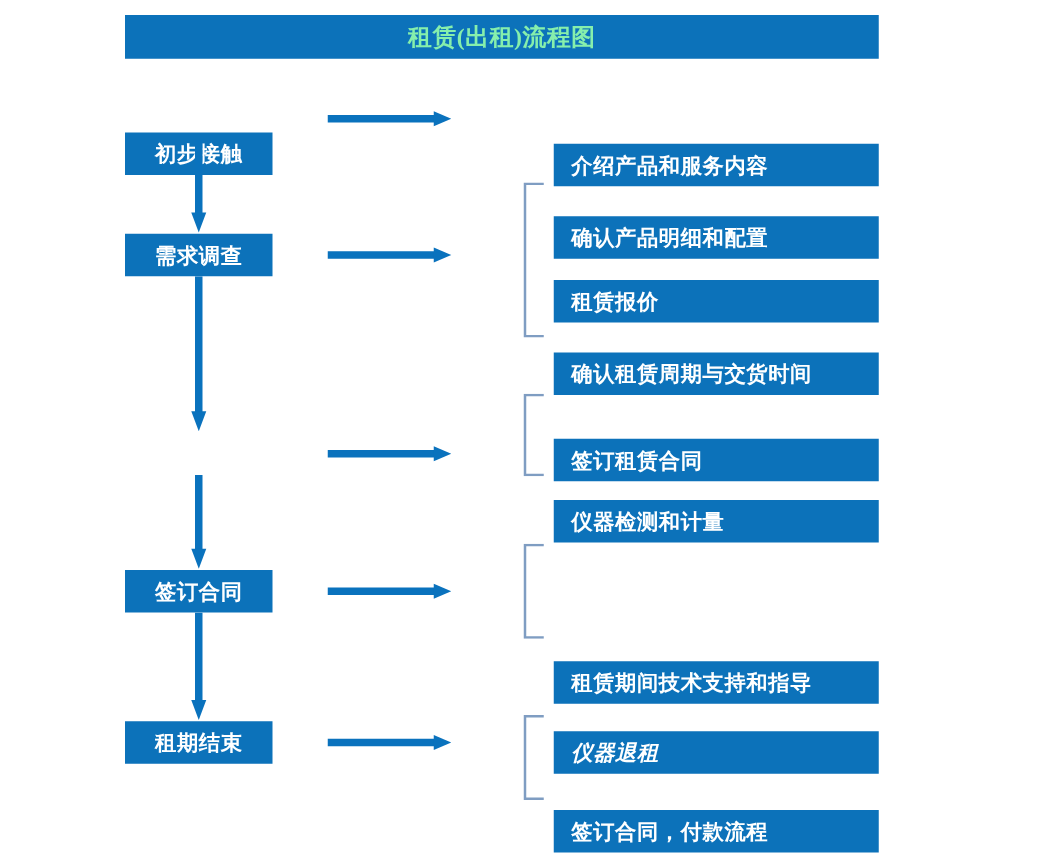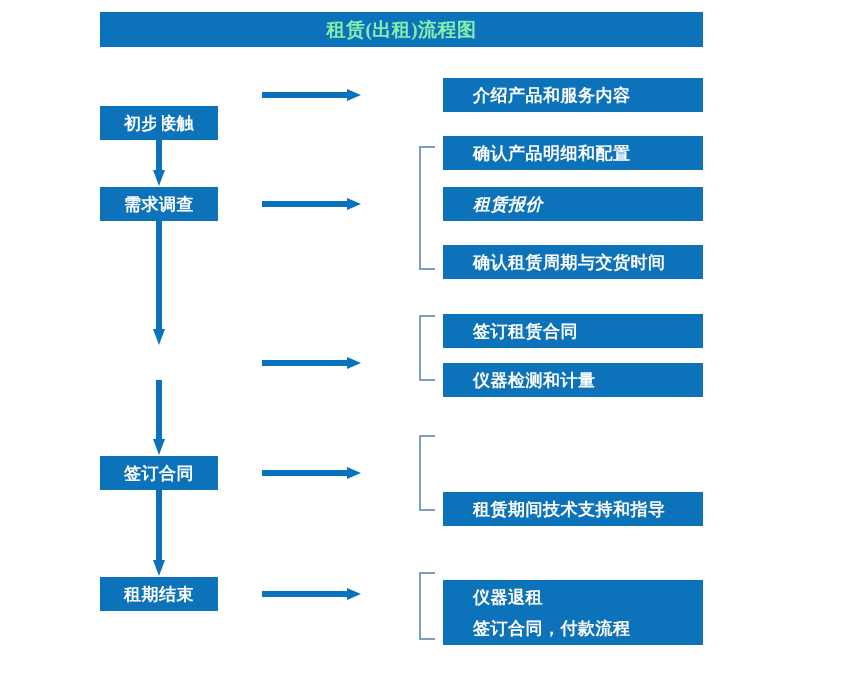--- a/index.html
+++ b/index.html
@@ -53,22 +53,23 @@
   .box.stage {
     width: 118px;
     height: 34px;
     justify-content: center;
   }
   .box.detail {
     left: 443px;
     width: 260px;
     height: 34px;
     justify-content: flex-start;
-    padding-left: 30px;
+    padding-left: 14px;
     box-sizing: border-box;
+    margin-top: 37px;
   }
 
   
   .h-arrow {
     position: absolute;
     height: 14px;
     pointer-events: none;
   }
   .v-arrow {
     position: absolute;
@@ -172,24 +173,24 @@
   </div>
 
   <div class="bracket" style="left:418px; top:572px; height:68px;">
     <svg width="18" height="68" viewBox="0 0 18 68">
       <path d="M17 1 L2 1 L2 67 L17 67" fill="none" stroke="#7f9dc2" stroke-width="2"></path>
     </svg>
   </div>
 
   <div class="box detail" style="top:78px;">介绍产品和服务内容</div>
   <div class="box detail" style="top:136px;">确认产品明细和配置</div>
-  <div class="box detail" style="top:187px;font-style:italic;">租赁报价</div>
+  <div class="box detail" style="top:187px;">租赁报价</div>
   <div class="box detail" style="top:245px;">确认租赁周期与交货时间</div>
 
   <div class="box detail" style="top:314px;">签订租赁合同</div>
   <div class="box detail" style="top:363px;">仪器检测和计量</div>
 
   <div class="box detail" style="top:492px;">租赁期间技术支持和指导</div>
 
-  <div class="box detail" style="top:580px;">仪器退租</div>
+  <div class="box detail" style="top:548px;font-style:italic;">仪器退租</div>
   <div class="box detail" style="top:611px;">签订合同，付款流程</div>
 
 </div>
 
 </body></html>

